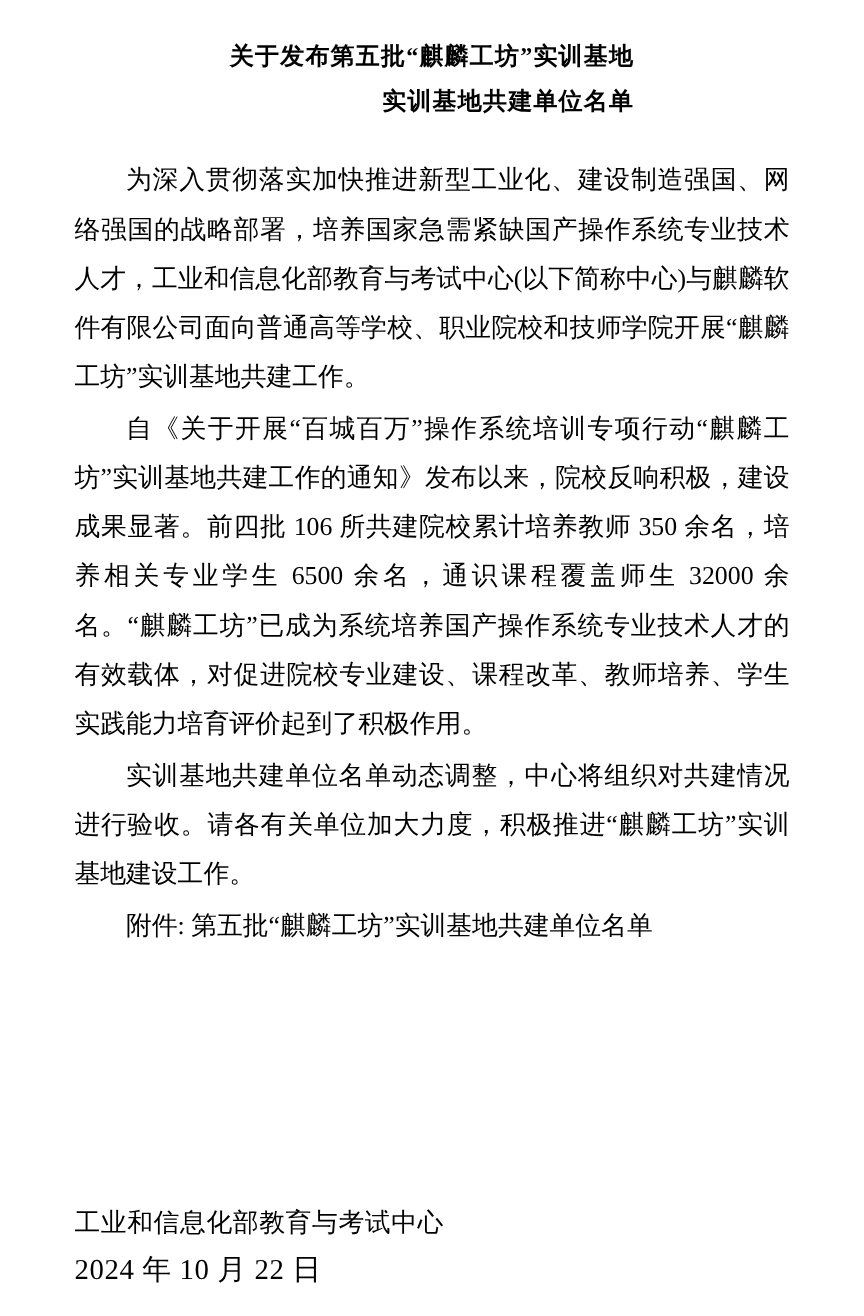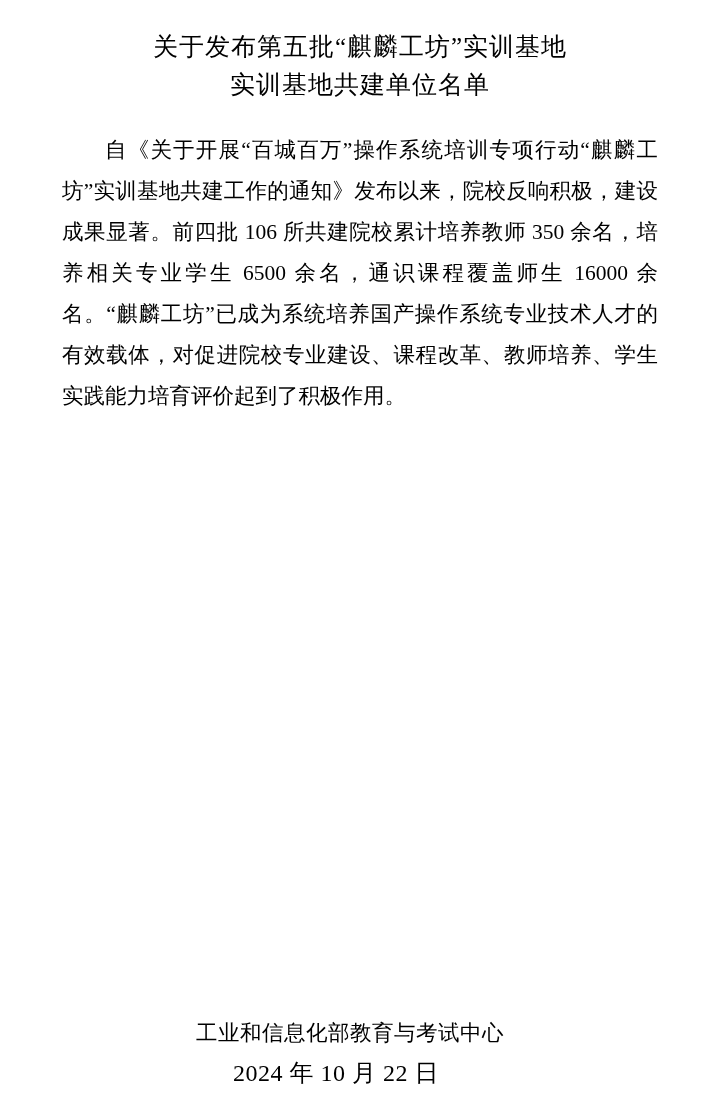--- a/index.html
+++ b/index.html
@@ -17,45 +17,45 @@
   }
   .page {
     box-sizing: border-box;
     width: 720px;
     height: 1097px;
     padding: 28px 62px 0 62px;
     display: flex;
     flex-direction: column;
   }
   .doc-title {
-    text-align: center;
-    font-weight: normal;
-    font-size: 25px;
+    text-align: right;
+    font-weight: bold;
+    font-size: 20px;
     line-height: 38px;
     letter-spacing: 1px;
     margin: 0 auto;
     padding: 0 6px;
     max-width: 560px;
   }
   .body-block {
     margin-top: 26px;
   }
   p.para {
     margin: 0 0 2px 0;
     font-size: 21.5px;
     line-height: 41px;
     text-align: justify;
     text-justify: inter-ideograph;
     text-indent: 2em;
     letter-spacing: 0px;
   }
   .signature {
     margin-top: auto;
-    padding-bottom: 4px;
-    text-align: center;
+    padding-bottom: 18px;
+    text-align: left;
     padding-right: 20px;
   }
   .sign-line {
     font-size: 21.5px;
     line-height: 40px;
     letter-spacing: 0.5px;
   }
   .sign-date {
     font-size: 24px;
     line-height: 40px;
@@ -67,21 +67,24 @@
 <body>
 
 <div class="page">
 
   <div class="doc-title">
     <div>关于发布第五批“麒麟工坊”实训基地</div>
     <div>实训基地共建单位名单</div>
   </div>
 
   <div class="body-block">
-    <p class="para">自《关于开展“百城百万”操作系统培训专项行动“麒麟工坊”实训基地共建工作的通知》发布以来，院校反响积极，建设成果显著。前四批 106 所共建院校累计培养教师 350 余名，培养相关专业学生 6500 余名，通识课程覆盖师生 16000 余名。“麒麟工坊”已成为系统培养国产操作系统专业技术人才的有效载体，对促进院校专业建设、课程改革、教师培养、学生实践能力培育评价起到了积极作用。</p>
+    <p class="para">为深入贯彻落实加快推进新型工业化、建设制造强国、网络强国的战略部署，培养国家急需紧缺国产操作系统专业技术人才，工业和信息化部教育与考试中心(以下简称中心)与麒麟软件有限公司面向普通高等学校、职业院校和技师学院开展“麒麟工坊”实训基地共建工作。</p>
+    <p class="para">自《关于开展“百城百万”操作系统培训专项行动“麒麟工坊”实训基地共建工作的通知》发布以来，院校反响积极，建设成果显著。前四批 106 所共建院校累计培养教师 350 余名，培养相关专业学生 6500 余名，通识课程覆盖师生 32000 余名。“麒麟工坊”已成为系统培养国产操作系统专业技术人才的有效载体，对促进院校专业建设、课程改革、教师培养、学生实践能力培育评价起到了积极作用。</p>
+    <p class="para">实训基地共建单位名单动态调整，中心将组织对共建情况进行验收。请各有关单位加大力度，积极推进“麒麟工坊”实训基地建设工作。</p>
+    <p class="para">附件: 第五批“麒麟工坊”实训基地共建单位名单</p>
   </div>
 
   <div class="signature">
     <div class="sign-line">工业和信息化部教育与考试中心</div>
     <div class="sign-date">2024 年 10 月 22 日</div>
   </div>
 
 </div>
 
 </body></html>

